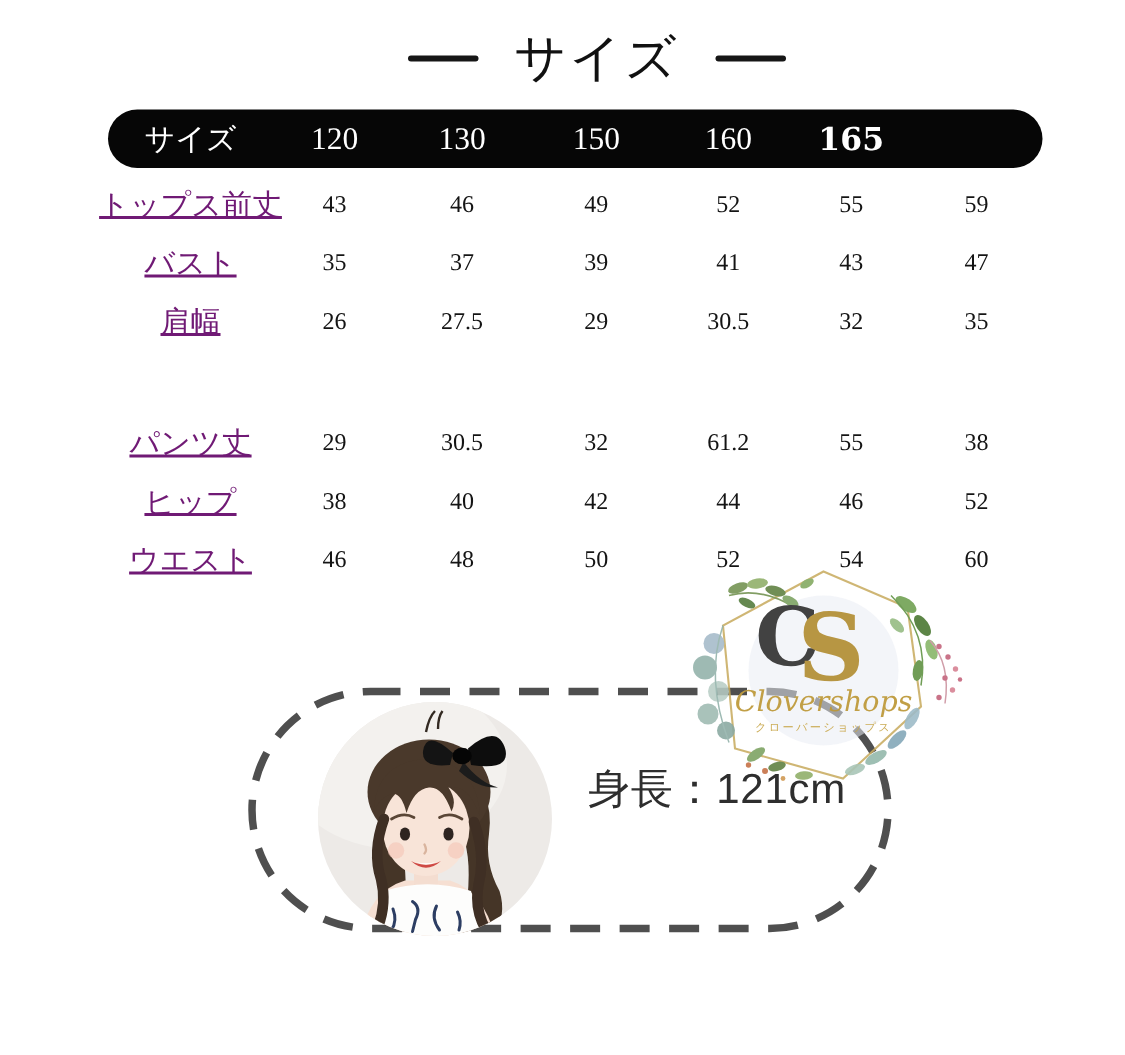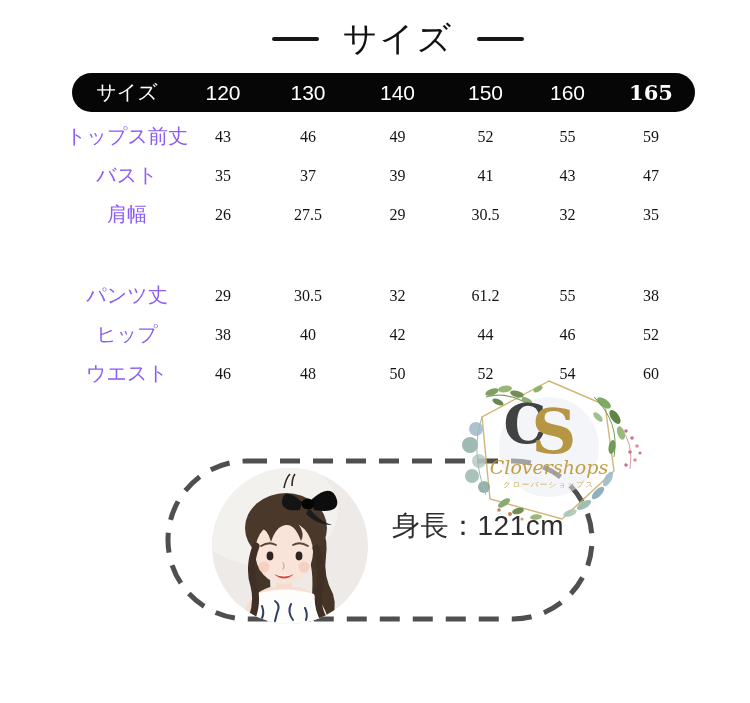--- a/index.html
+++ b/index.html
@@ -23,27 +23,27 @@
     grid-template-columns:110px 82px 88px 91px 85px 79px 88px;
     align-items:center;
   }
   .header-bar{
     position:absolute;left:72px;top:73px;width:623px;height:39px;
     background:#060606;border-radius:21px;z-index:3;
   }
   .header-bar .t-grid{height:100%;}
   .hcell{color:#ffffff;text-align:center;}
   .hcell.jp{font-size:20px;}
-  .hcell.num{font-family:Liberation Sans, sans-serif;font-size:21px;}
+  .hcell.num{font-family:Liberation Serif, serif;font-size:21px;}
   .hcell.last{font-weight:700;font-family:"DejaVu Serif","Liberation Serif",serif;}
   .table-body{position:absolute;left:72px;top:117px;width:623px;z-index:3;}
   .t-row{height:39px;}
   .t-spacer{height:42px;}
   .rlabel{
-    text-align:right;font-size:20px;color:#8b5cf6;white-space:nowrap;justify-self:center;
+    text-align:right;font-size:20px;color:#701a75;white-space:nowrap;justify-self:center;text-decoration:underline;
   }
   .val{
     text-align:center;font-family:"Liberation Serif","DejaVu Serif",serif;
     font-size:16px;color:#141414;
   }
   
   .capsule{position:absolute;left:165px;top:458px;z-index:1;}
   
   .watermark{position:absolute;left:452px;top:377px;z-index:2;opacity:.96;}
   .wm-c{font-family:"DejaVu Serif","Liberation Serif",serif;font-weight:700;}
@@ -136,21 +136,20 @@
     <text x="102" y="76" text-anchor="middle" class="wm-c" font-size="62" fill="#b5923c">S</text>
     <text x="97" y="97" text-anchor="middle" font-size="19" font-style="italic" font-family="DejaVu Serif, Liberation Serif, serif" fill="#bf9c3f">Clovershops</text>
     <text x="97" y="110" text-anchor="middle" font-size="7.5" letter-spacing="1.5" fill="#c9a94f">クローバーショップス</text>
   </svg>
 
   <div class="header-bar">
     <div class="t-grid">
       <span class="hcell jp">サイズ</span>
       <span class="hcell num">120</span>
       <span class="hcell num">130</span>
-      <span class="hcell num">140</span>
       <span class="hcell num">150</span>
       <span class="hcell num">160</span>
       <span class="hcell num last">165</span>
     </div>
   </div>
 
   <div class="table-body">
     <div class="t-grid t-row">
       <span class="rlabel">トップス前丈</span>
       <span class="val">43</span>

